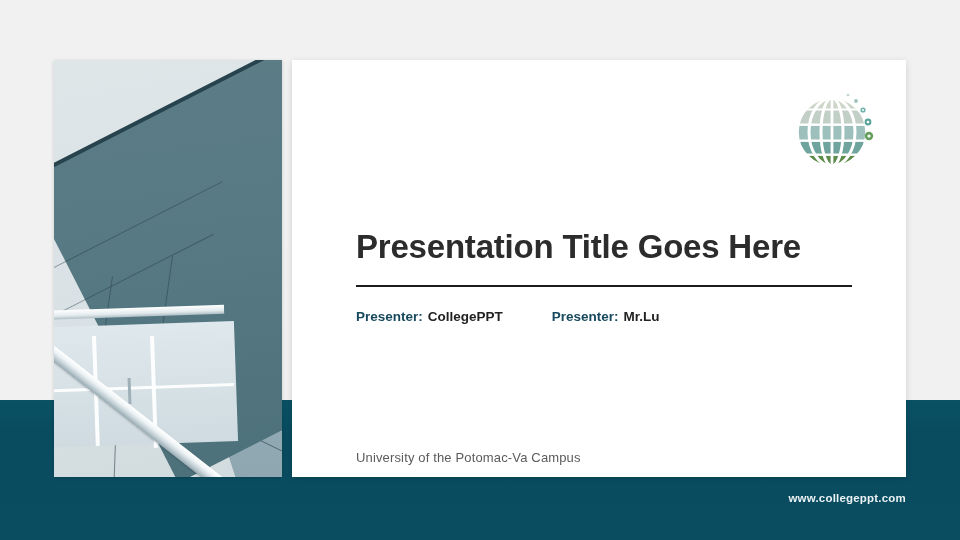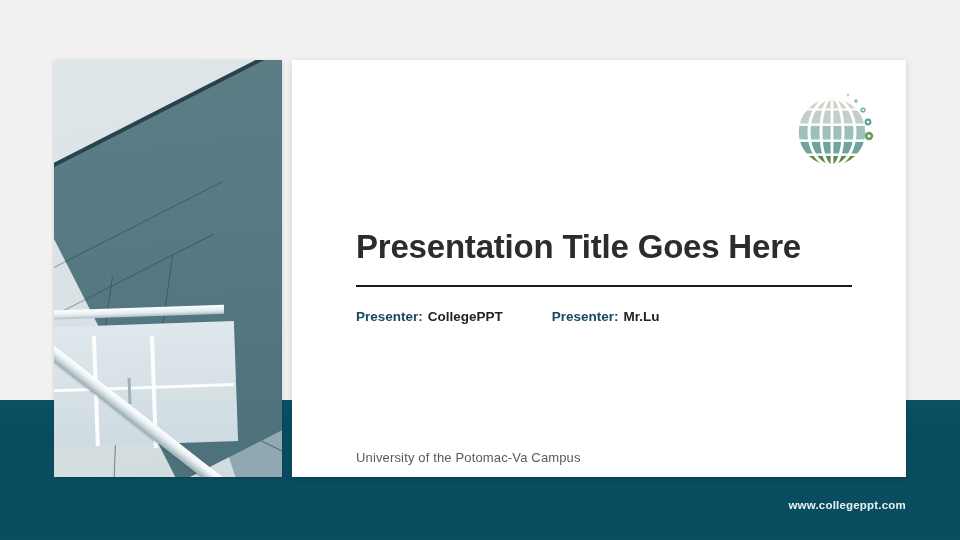--- a/index.html
+++ b/index.html
@@ -28,21 +28,21 @@
     top: 400px;
     width: 960px;
     height: 140px;
     background: #094c60;
     background-image: linear-gradient(180deg, #0a5164 0%, #094c60 22%, #0a4d61 100%);
   }
 
   .site-url {
     position: absolute;
     right: 54px;
-    bottom: 29px;
+    bottom: 36px;
     color: #e9f1f3;
     font-size: 11.5px;
     font-weight: bold;
     letter-spacing: .2px;
     white-space: nowrap;
   }
 
   
   .photo {
     position: absolute;

